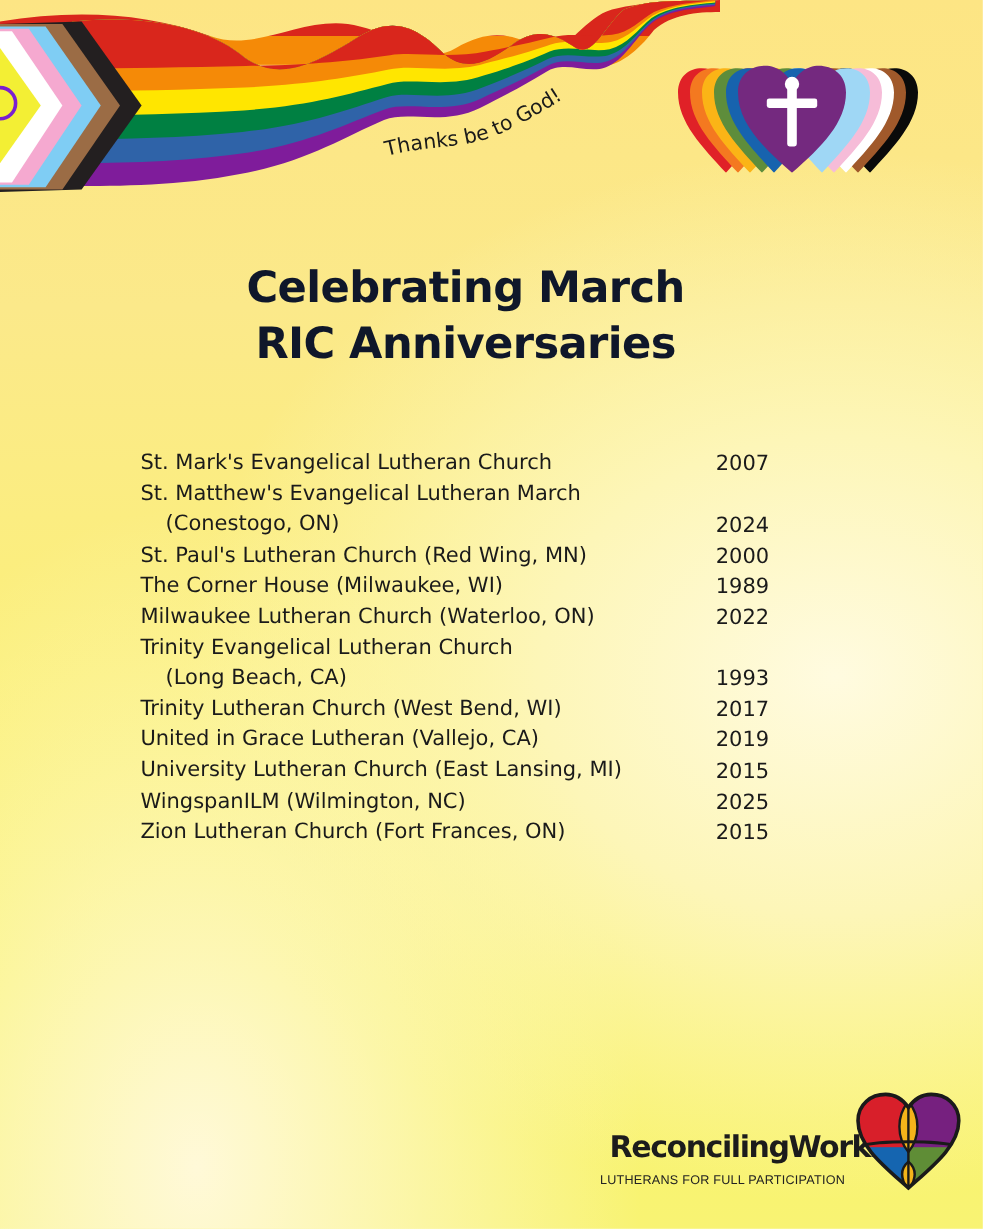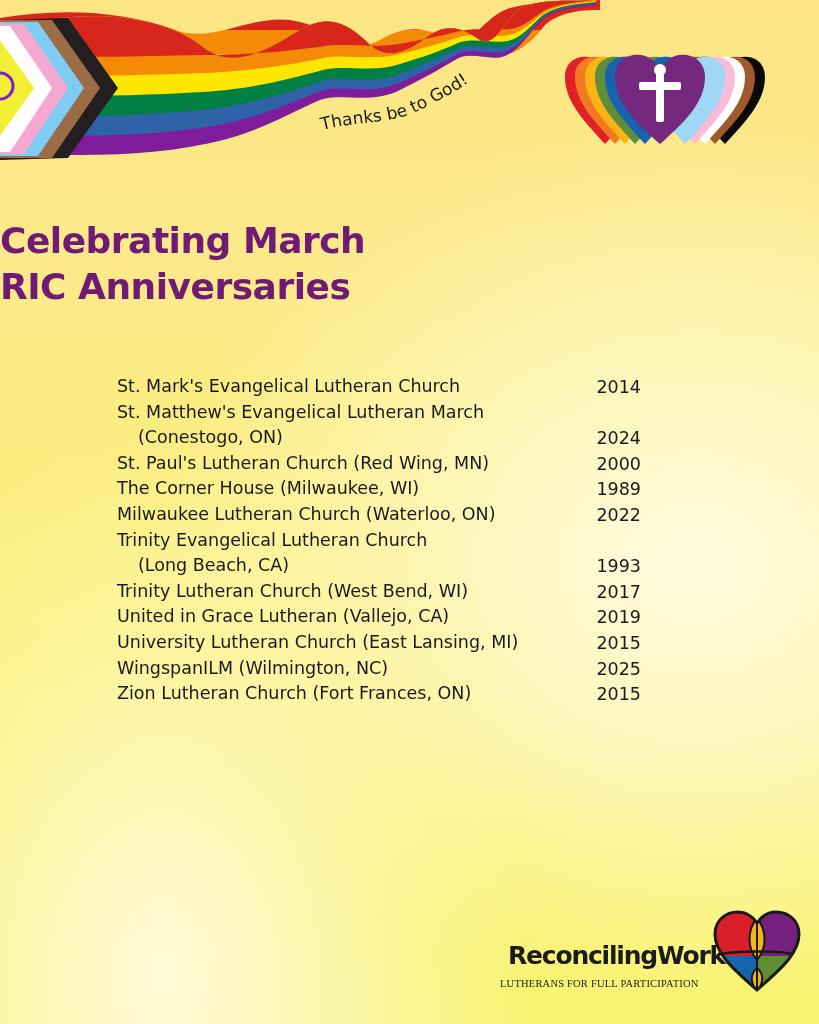--- a/index.html
+++ b/index.html
@@ -7,36 +7,36 @@
     width:819px; height:1024px; position:relative; overflow:hidden;
     background: radial-gradient(ellipse at 85% 55%, #fffbe0 0%, #fdf6b8 25%, rgba(253,246,150,0) 55%),
                 radial-gradient(ellipse at 20% 95%, #fff9d8 0%, rgba(255,249,200,0) 40%),
                 linear-gradient(180deg, #fde584 0%, #fbe98a 25%, #fbf07a 55%, #f9f36a 80%, #f8f373 100%);
     font-family: "Liberation Sans", "DejaVu Sans", sans-serif;
     color:#111;
   }
   .banner { position:absolute; left:0; top:0; width:600px; height:170px; }
   .heart-top { position:absolute; left:565px; top:52px; width:200px; height:92px; }
   .title {
-    position:absolute; left:0; width:776px; top:218px; text-align:left;
-    font-family: "DejaVu Sans", sans-serif; font-weight:bold; font-size:36px; line-height:46px; color:#701a75;
+    position:absolute; left:0; width:776px; top:218px; text-align:center;
+    font-family: "DejaVu Sans", sans-serif; font-weight:bold; font-size:36px; line-height:46px; color:#0f172a;
     letter-spacing:-0.5px;
   }
   .list { position:absolute; left:117px; top:374px; width:530px; }
   .row { position:relative; font-family:"DejaVu Sans", sans-serif; font-size:17.5px; line-height:25.6px; color:#1a1a1a; }
   .row .name { display:block; }
   .row .sub { display:block; padding-left:21px; }
   .row .year { position:absolute; right:6px; bottom:-1px; }
   .logo { position:absolute; left:490px; top:908px; width:320px; height:90px; }
   .logo-word {
     position:absolute; left:2px; top:33px; font-family:"DejaVu Sans", sans-serif; font-weight:bold;
     font-size:25px; letter-spacing:-1.2px; color:#1c1c1c;margin-left:16px;
   }
   .logo-tag {
-    position:absolute; left:10px; top:70px; font-family:Liberation Serif, serif;
+    position:absolute; left:10px; top:70px; font-family:Liberation Sans, sans-serif;
     font-size:10.5px; letter-spacing:0.2px; color:#222;
   }
   .logo-heart { position:absolute; left:222px; top:2px; width:90px; height:82px; }
 </style>
 </head>
 <body>
 
 <svg class="banner" viewBox="0 0 600 170">
   <defs>
     <clipPath id="flagclip">
@@ -91,21 +91,21 @@
 </svg>
 
 <div class="title">
   <div>Celebrating March</div>
   <div>RIC Anniversaries</div>
 </div>
 
 <div class="list">
   <div class="row">
     <span class="name">St. Mark's Evangelical Lutheran Church</span>
-    <span class="year">2014</span>
+    <span class="year">2007</span>
   </div>
   <div class="row">
     <span class="name">St. Matthew's Evangelical Lutheran March</span>
     <span class="sub">(Conestogo, ON)</span>
     <span class="year">2024</span>
   </div>
   <div class="row">
     <span class="name">St. Paul's Lutheran Church (Red Wing, MN)</span>
     <span class="year">2000</span>
   </div>

